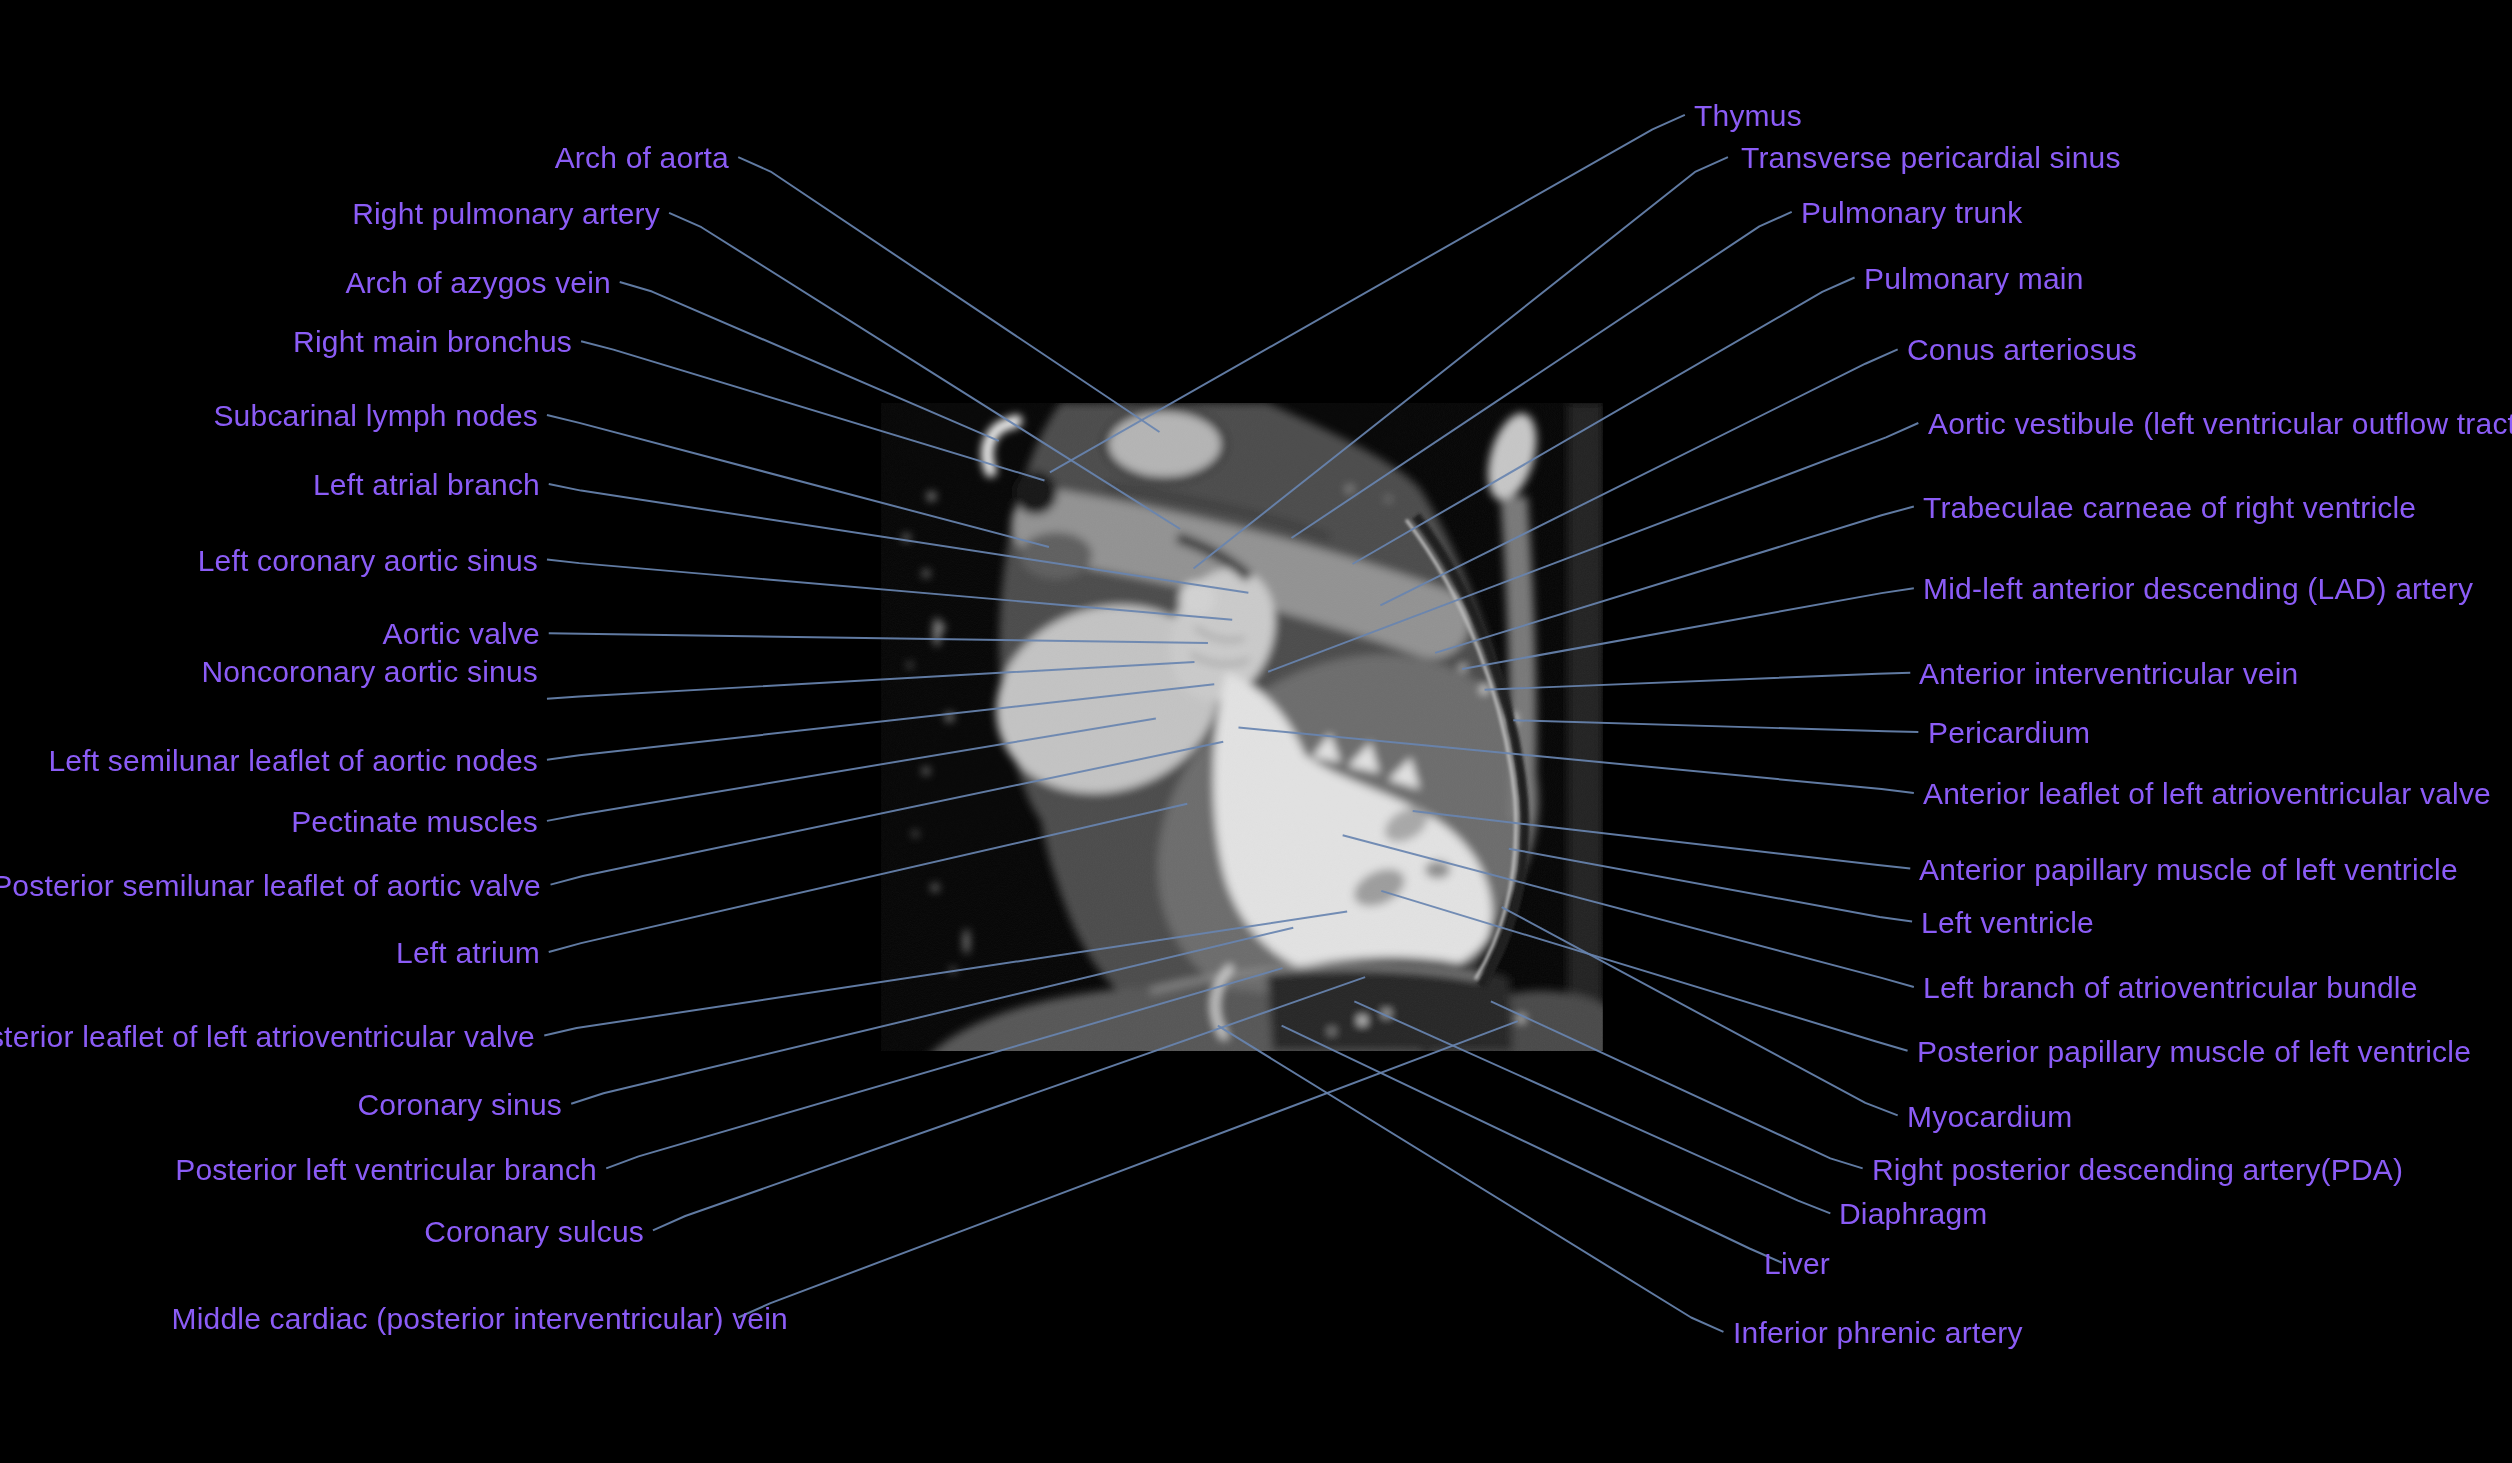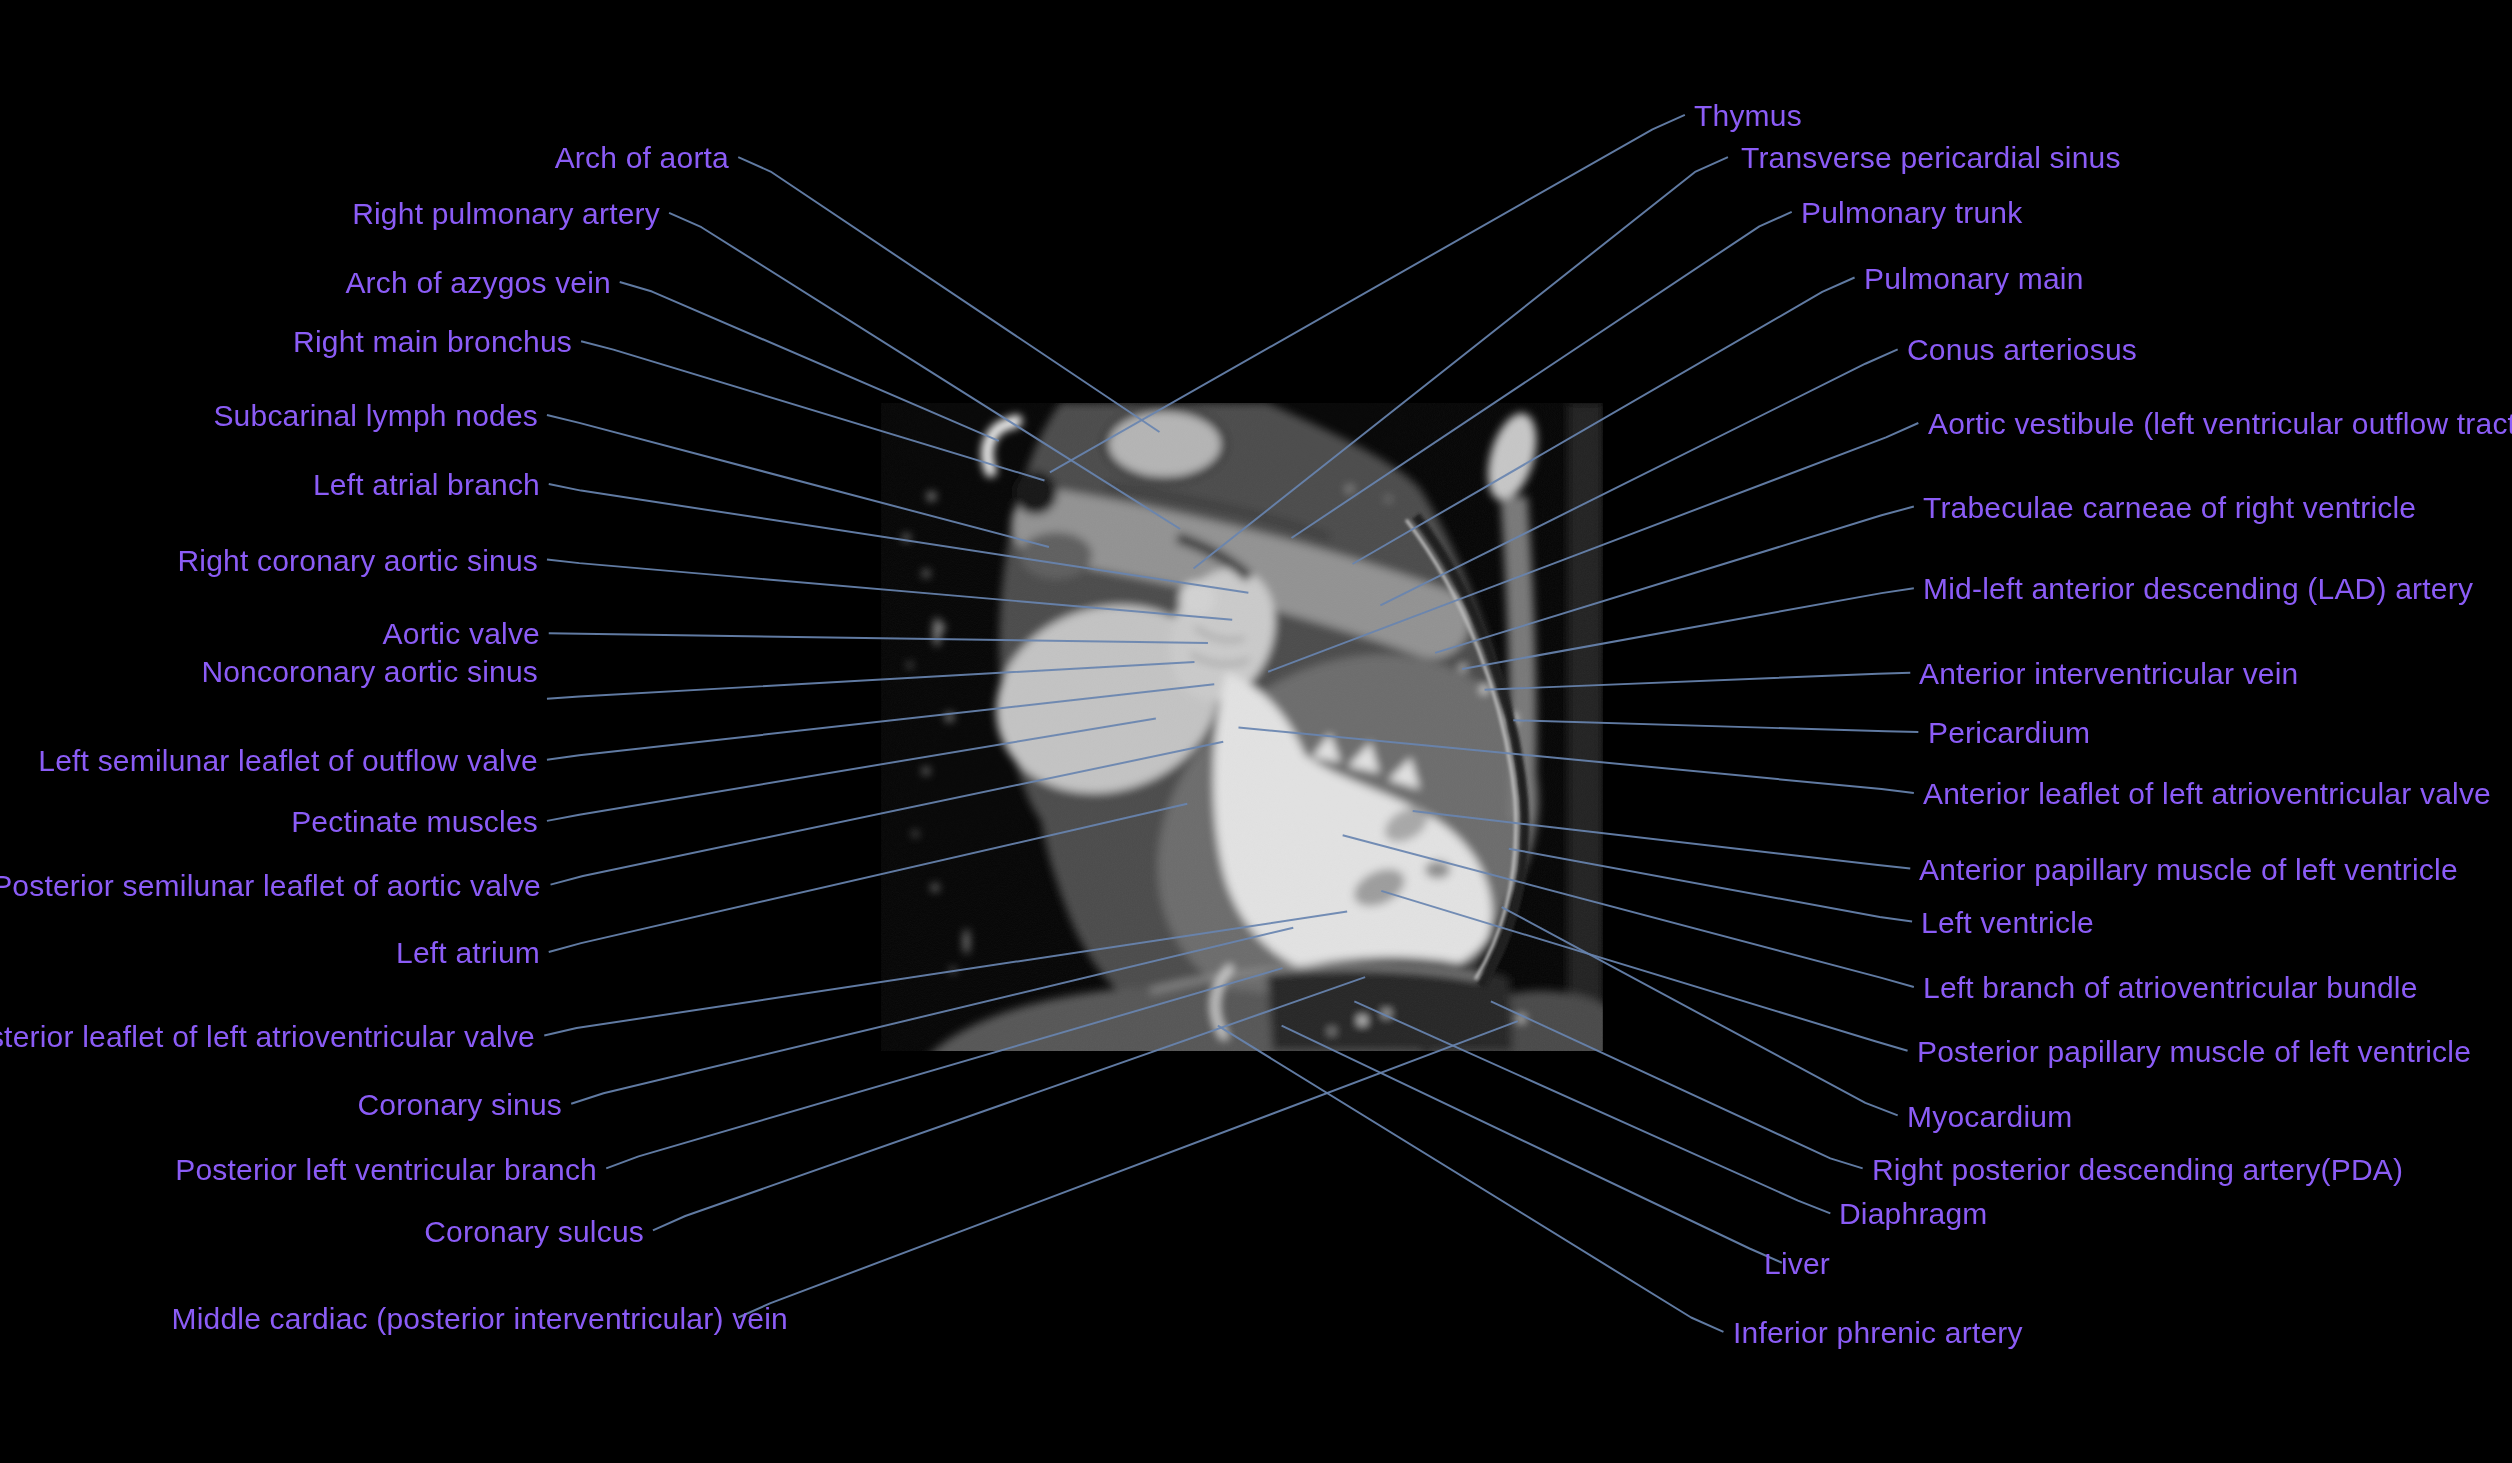--- a/index.html
+++ b/index.html
@@ -165,24 +165,24 @@
       <polyline points="1984,1406 1948,1390.16 1427,1142" fill="none" stroke="#6884b0" stroke-width="2.2" stroke-linejoin="round" opacity="0.92"></polyline>
       <polyline points="1919,1483 1883,1467 1356,1142" fill="none" stroke="#6884b0" stroke-width="2.2" stroke-linejoin="round" opacity="0.92"></polyline>
     </svg>
 
 <div class="label left" style="right: 1783px; top: 157px;">Arch of aorta</div>
     <div class="label left" style="right: 1852px; top: 213px;">Right pulmonary artery</div>
     <div class="label left" style="right: 1901px; top: 282px;">Arch of azygos vein</div>
     <div class="label left" style="right: 1940px; top: 341px;">Right main bronchus</div>
     <div class="label left" style="right: 1974px; top: 415px;">Subcarinal lymph nodes</div>
     <div class="label left" style="right: 1972px; top: 484px;">Left atrial branch</div>
-    <div class="label left" style="right: 1974px; top: 560px;">Right coronary aortic sinus</div>
+    <div class="label left" style="right: 1974px; top: 560px;">Left coronary aortic sinus</div>
     <div class="label left" style="right: 1972px; top: 633px;">Aortic valve</div>
     <div class="label left" style="right: 1974px; top: 671px;">Noncoronary aortic sinus</div>
-    <div class="label left" style="right: 1974px; top: 760px;">Left semilunar leaflet of outflow valve</div>
+    <div class="label left" style="right: 1974px; top: 760px;">Left semilunar leaflet of aortic nodes</div>
     <div class="label left" style="right: 1974px; top: 821px;">Pectinate muscles</div>
     <div class="label left" style="right: 1971px; top: 885px;">Posterior semilunar leaflet of aortic valve</div>
     <div class="label left" style="right: 1972px; top: 952px;">Left atrium</div>
     <div class="label left" style="right: 1977px; top: 1036px;">Posterior leaflet of left atrioventricular valve</div>
     <div class="label left" style="right: 1950px; top: 1104px;">Coronary sinus</div>
     <div class="label left" style="right: 1915px; top: 1169px;">Posterior left ventricular branch</div>
     <div class="label left" style="right: 1868px; top: 1231px;">Coronary sulcus</div>
     <div class="label left" style="right: 1724px; top: 1318px;">Middle cardiac (posterior interventricular) vein</div>
     <div class="label right" style="left: 1694px; top: 115px;">Thymus</div>
     <div class="label right" style="left: 1741px; top: 157px;">Transverse pericardial sinus</div>

